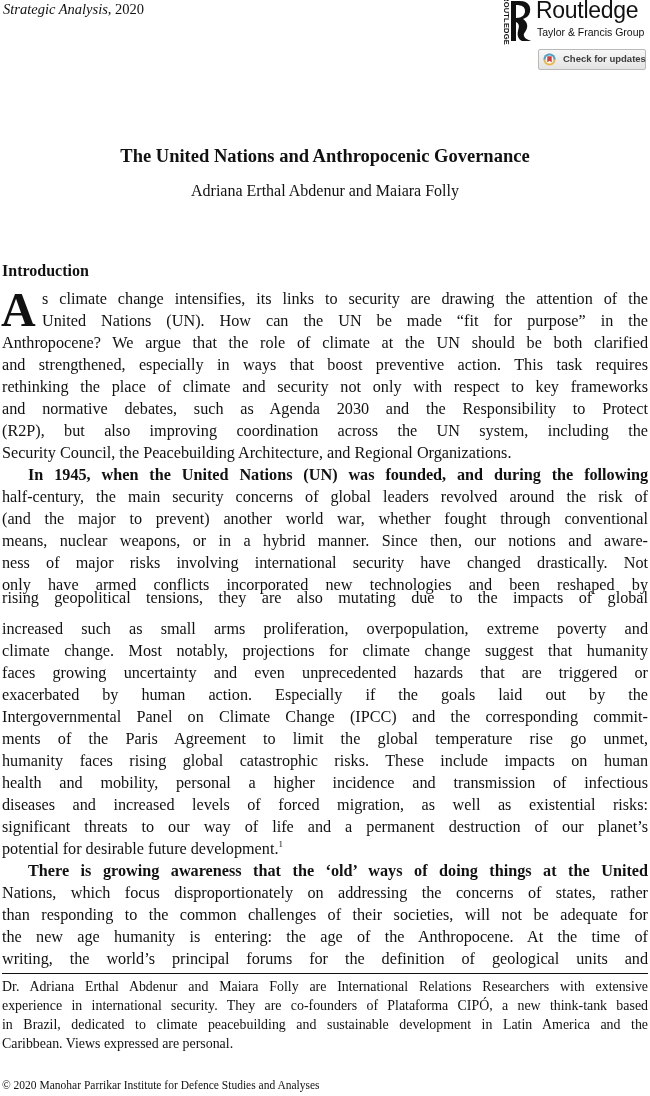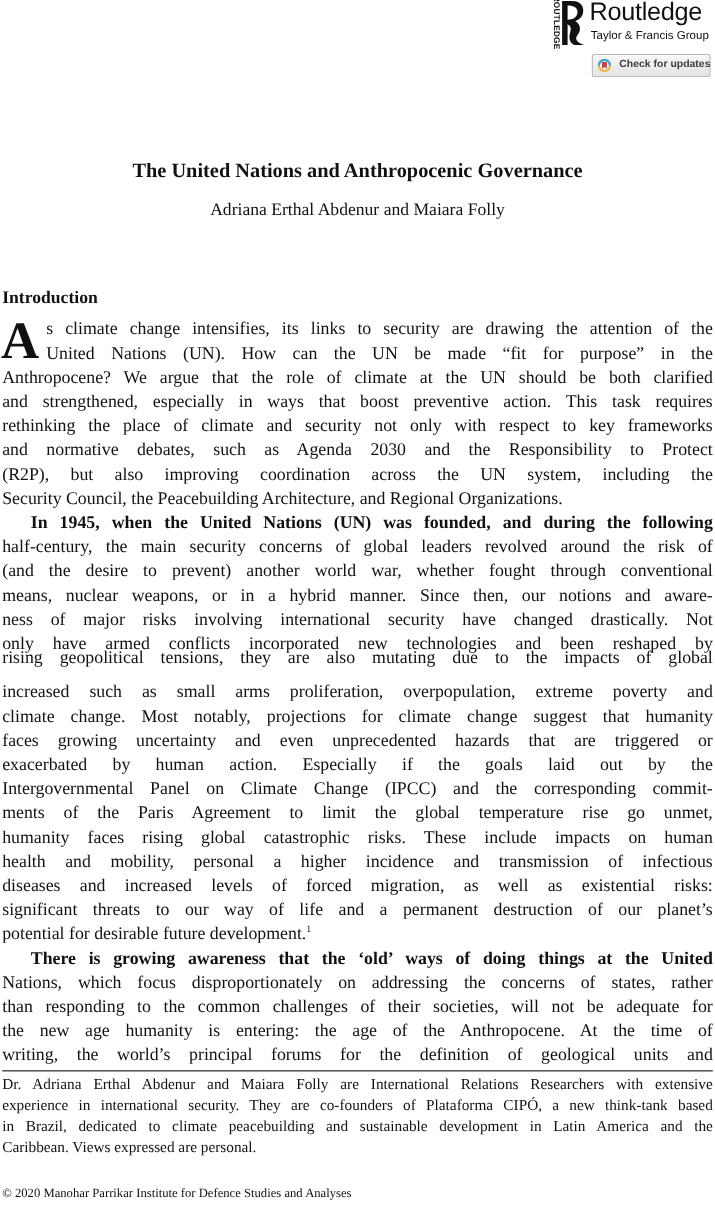--- a/index.html
+++ b/index.html
@@ -27,20 +27,21 @@
   sup { font-size: 9px; line-height: 0; vertical-align: 7px; }
   .rule { position: absolute; left: 2px; top: 973px; width: 646px; height: 0; border-top: 1.6px solid #111; }
   .fn { position: absolute; left: 2px; width: 646px; font-size: 13.9px; }
   .fn .ln { width: 646px; height: 18px; line-height: 18px; }
   .copy { position: absolute; left: 2px; top: 1079px; font-size: 11.5px; white-space: nowrap; }
 </style>
 </head>
 <body>
 
 <div class="journal">
+  <div><span class="jname">Strategic Analysis</span><span>, 2020</span></div>
 </div>
 
 <div class="logo">
   <div class="vert">
       <span>ROUTLEDGE</span>
     </div>
   <svg class="rmark" viewBox="0 0 22 42">
     <path d="M1 1 H10 C19 1 21 7 20 12 C19 16 16 18 13 19 C16 21 18 24 17 28 C16 32 13 33 14 36 C15 39 19 40 21 41 L12 41 C8 39 7 35 8 31 C9 27 10 24 6 22 L6 41 L1 41 Z M6 5 L6 18 C12 18 15 15 15 11 C15 7 12 5 6 5 Z" fill="#111"></path>
   </svg>
   <div class="brand">Routledge</div>
@@ -71,21 +72,21 @@
   <div class="ln dc" style="top:311px">United Nations (UN). How can the UN be made “fit for purpose” in the</div>
   <div class="ln" style="top:333px">Anthropocene? We argue that the role of climate at the UN should be both clarified</div>
   <div class="ln" style="top:355px">and strengthened, especially in ways that boost preventive action. This task requires</div>
   <div class="ln" style="top:377px">rethinking the place of climate and security not only with respect to key frameworks</div>
   <div class="ln" style="top:399px">and normative debates, such as Agenda 2030 and the Responsibility to Protect</div>
   <div class="ln" style="top:421px">(R2P), but also improving coordination across the UN system, including the</div>
   <div class="ln last" style="top:443px">Security Council, the Peacebuilding Architecture, and Regional Organizations.</div>
 
   <div class="ln ind" style="top:465px">In 1945, when the United Nations (UN) was founded, and during the following</div>
   <div class="ln" style="top:487px">half-century, the main security concerns of global leaders revolved around the risk of</div>
-  <div class="ln" style="top:509px">(and the desire to prevent) another world war, whether fought through conventional</div>
+  <div class="ln" style="top:509px">(and the major to prevent) another world war, whether fought through conventional</div>
   <div class="ln" style="top:531px">means, nuclear weapons, or in a hybrid manner. Since then, our notions and aware-</div>
   <div class="ln" style="top:553px">ness of major risks involving international security have changed drastically. Not</div>
   <div class="ln" style="top:575px">only have armed conflicts incorporated new technologies and been reshaped by</div>
   <div class="ln" style="top:588px">rising geopolitical tensions, they are also mutating due to the impacts of global</div>
   <div class="ln" style="top:619px">increased such as small arms proliferation, overpopulation, extreme poverty and</div>
   <div class="ln" style="top:641px">climate change. Most notably, projections for climate change suggest that humanity</div>
   <div class="ln" style="top:663px">faces growing uncertainty and even unprecedented hazards that are triggered or</div>
   <div class="ln" style="top:685px">exacerbated by human action. Especially if the goals laid out by the</div>
   <div class="ln" style="top:707px">Intergovernmental Panel on Climate Change (IPCC) and the corresponding commit-</div>
   <div class="ln" style="top:729px">ments of the Paris Agreement to limit the global temperature rise go unmet,</div>

